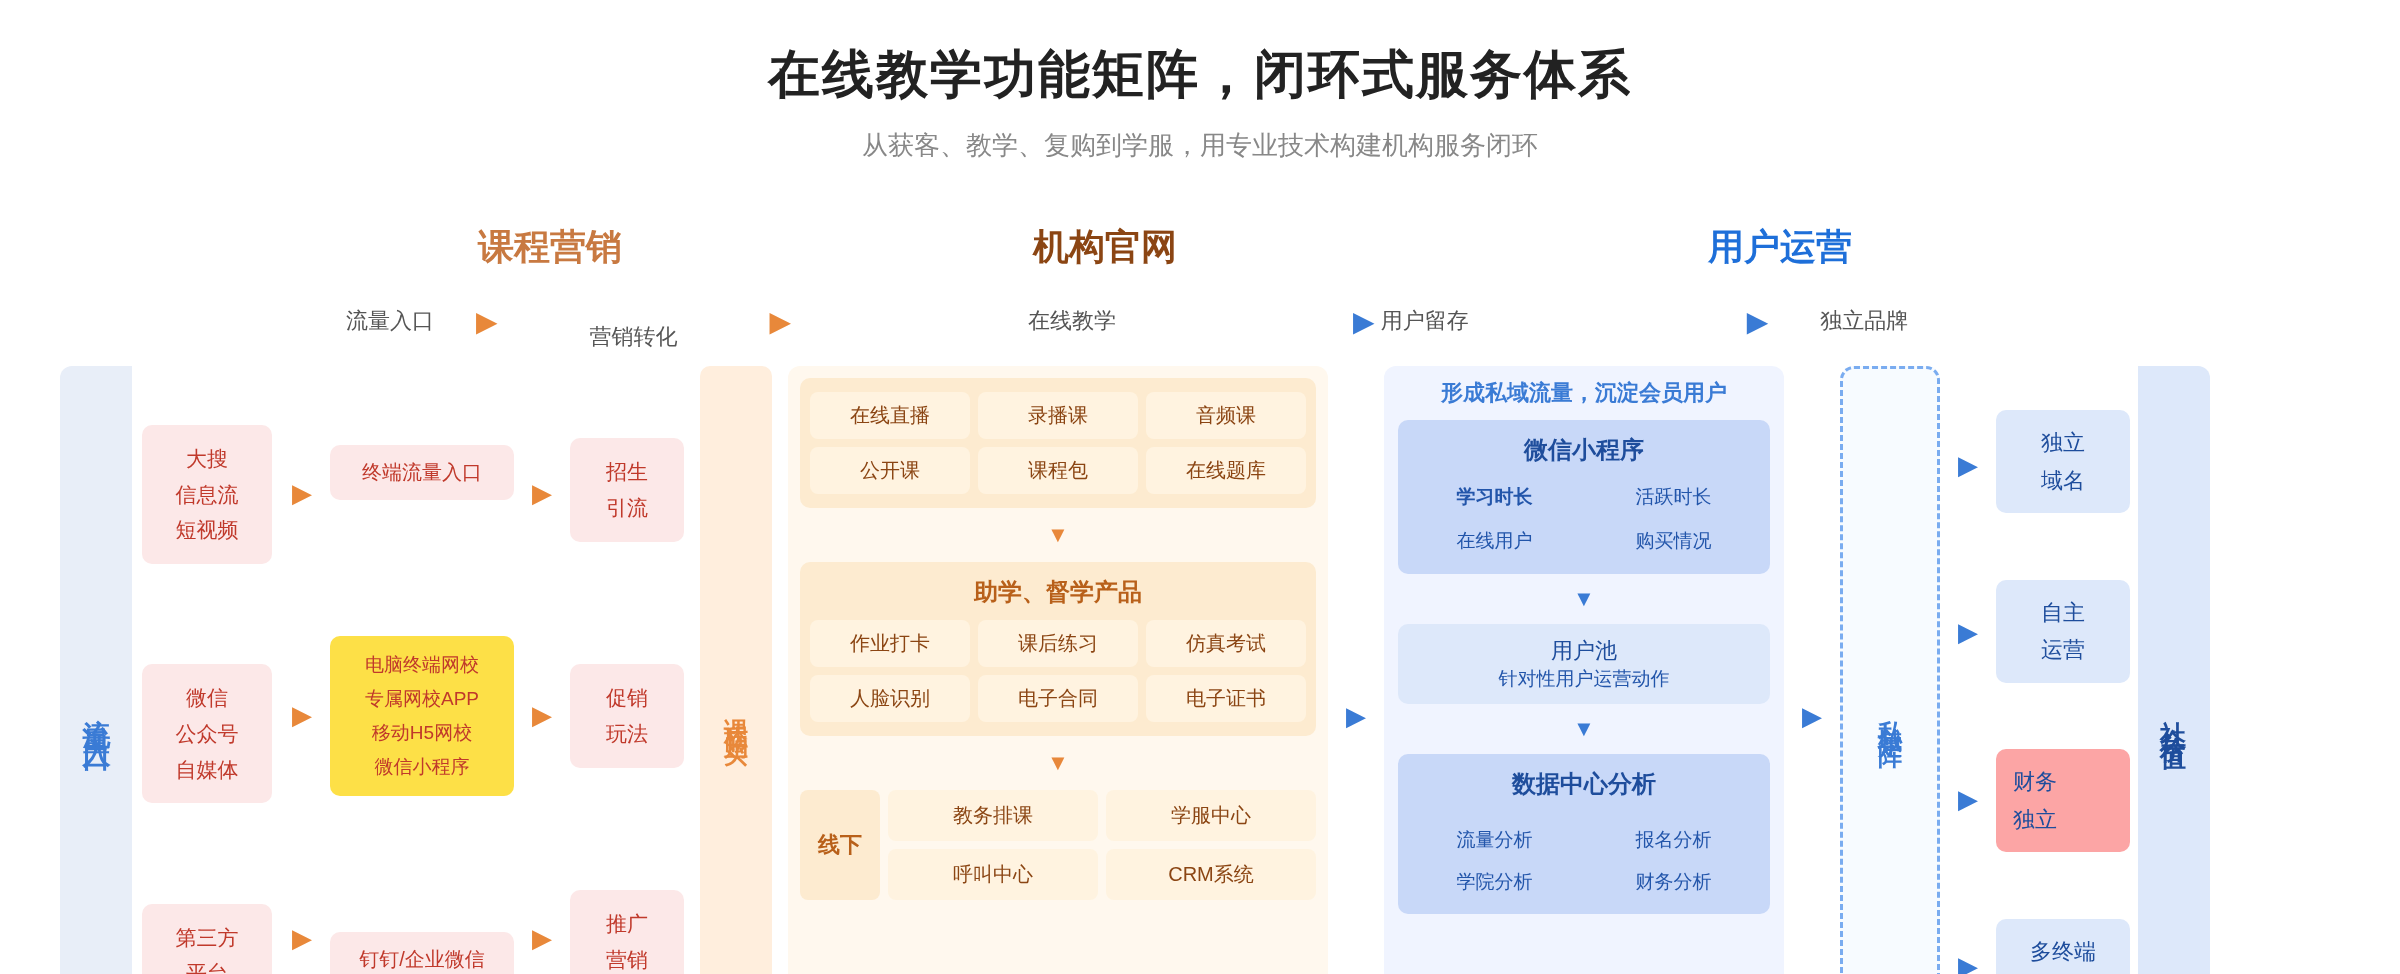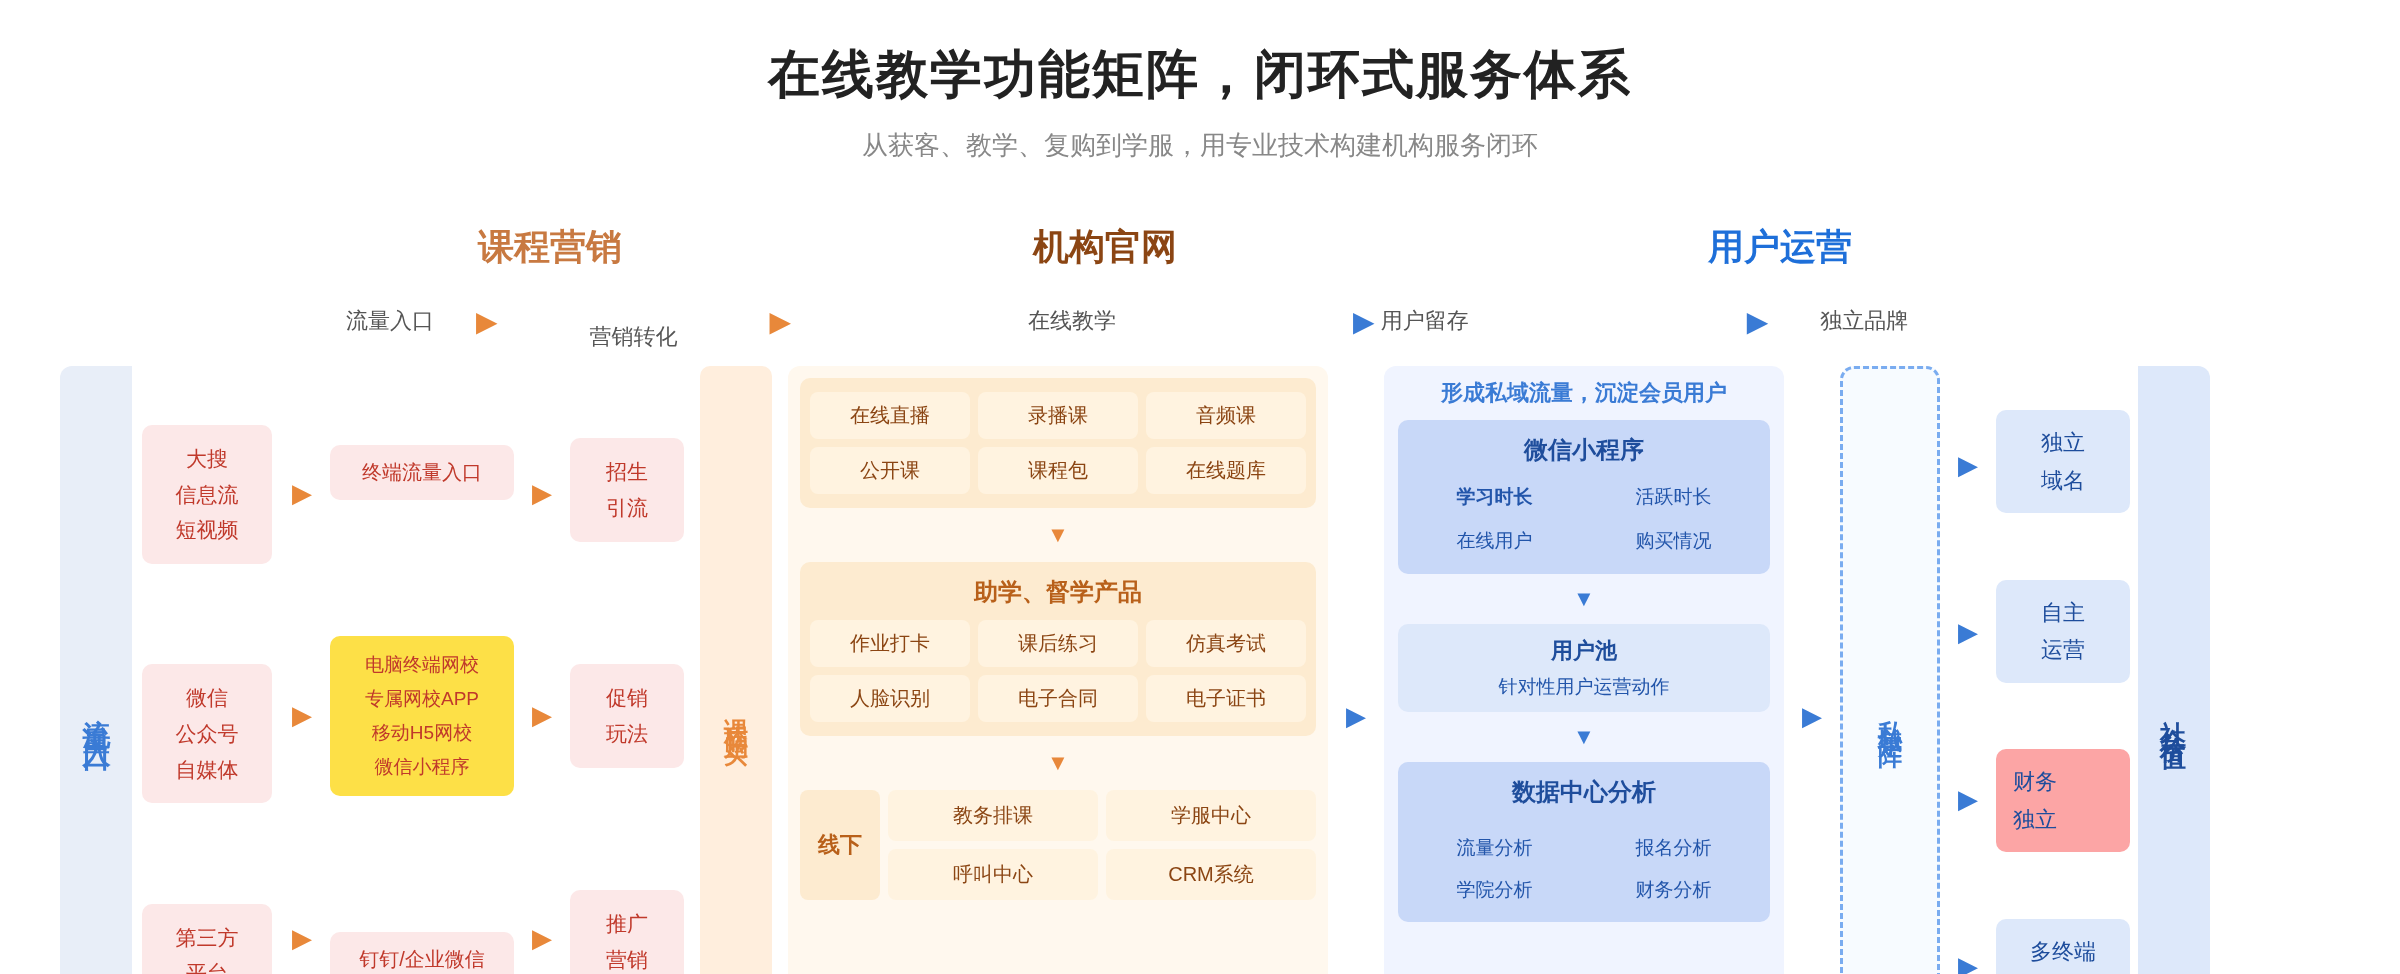--- a/index.html
+++ b/index.html
@@ -155,21 +155,21 @@
           <div style="font-size:19px; color:#2255aa; padding:6px 4px; text-align:center;font-weight:bold;">学习时长</div>
           <div style="font-size:19px; color:#2255aa; padding:6px 4px; text-align:center;">活跃时长</div>
           <div style="font-size:19px; color:#2255aa; padding:6px 4px; text-align:center;">在线用户</div>
           <div style="font-size:19px; color:#2255aa; padding:6px 4px; text-align:center;">购买情况</div>
         </div>
       </div>
 
       <div style="text-align:center; font-size:22px; color:#3a7bd5;">▼</div>
 
       <div style="background:#dde8fa; border-radius:10px; padding:12px 10px; text-align:center;">
-        <div style="font-size:22px; font-weight:700; color:#1e4d9c; margin-bottom:8px;">用户池</div>
+        <div style="font-size:22px; font-weight:400; color:#1e4d9c; margin-bottom:0;">用户池</div>
         <div style="font-size:19px; color:#2255aa;">针对性用户运营动作</div>
       </div>
 
       <div style="text-align:center; font-size:22px; color:#3a7bd5;">▼</div>
 
       <div style="background:#c8d8f8; border-radius:10px; padding:14px 10px;">
         <div style="text-align:center; font-size:24px; font-weight:700; color:#1e4d9c; margin-bottom:22px;">数据中心分析</div>
         <div style="display:grid; grid-template-columns:1fr 1fr; gap:6px;">
           <div style="font-size:19px; color:#2255aa; text-align:center; padding:5px 3px;">流量分析</div>
           <div style="font-size:19px; color:#2255aa; text-align:center; padding:5px 3px;">报名分析</div>

